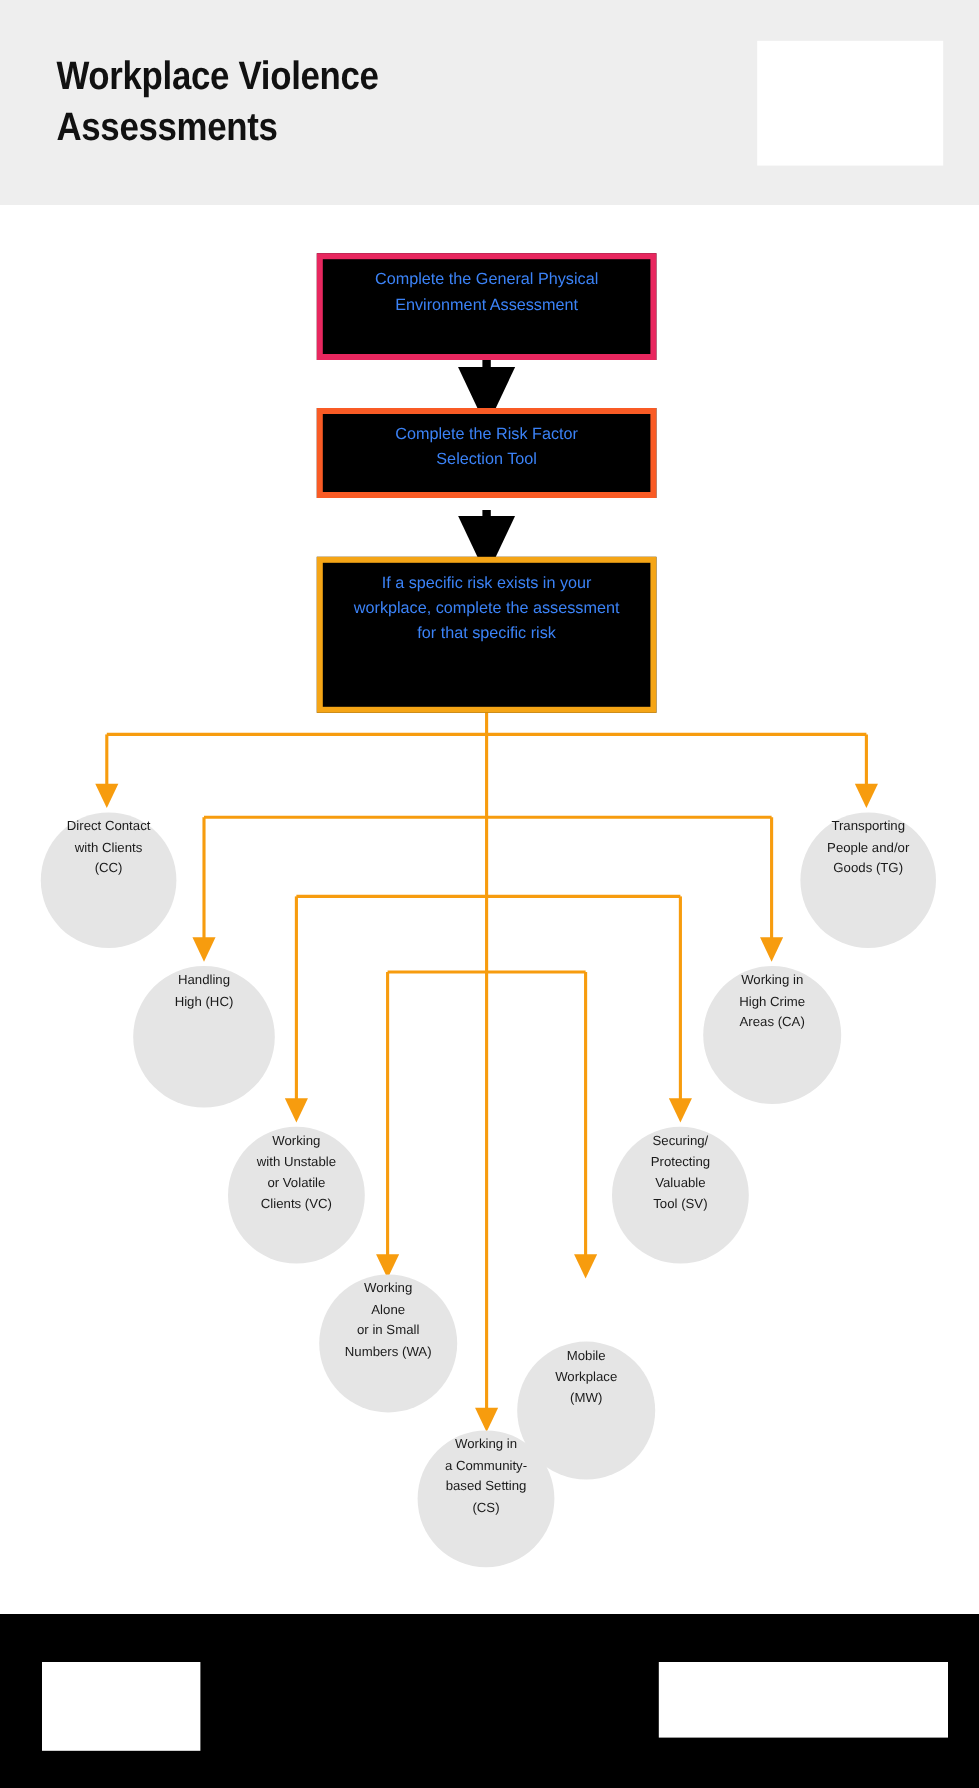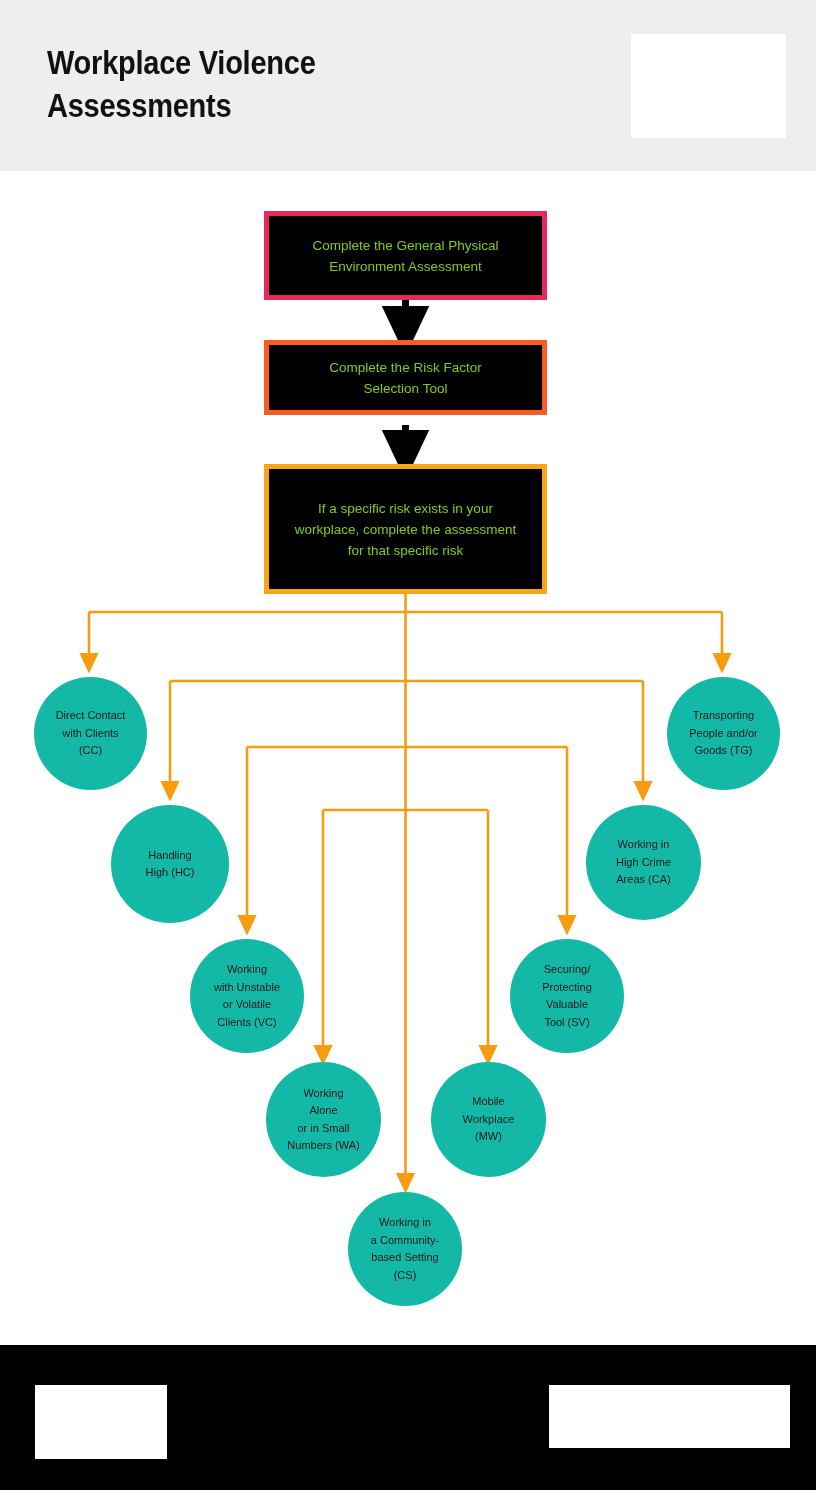--- a/index.html
+++ b/index.html
@@ -52,41 +52,39 @@
     background: #ffffff;
   }
   #flow-svg { display: block; }
 
   
   .proc-box {
     position: absolute;
     background: #000000;
     box-sizing: border-box;
     display: flex;
-    align-items: center;
     justify-content: center;
     text-align: center;
-    color: #84cc16;
+    color: #3b82f6;
     font-size: 13.5px;
     line-height: 21px;
     padding: 6px 14px;
   }
   .proc-box span { display: block; white-space: pre-line; }
 
   #box-general   { left: 264px; top: 211px; width: 283px; height: 89px; border: 5px solid #e8275f; }
   #box-riskfactor{ left: 264px; top: 340px; width: 283px; height: 75px; border: 5px solid #f95b25; }
   #box-specific  { left: 264px; top: 464px; width: 283px; height: 130px; border: 5px solid #f5a516; }
 
   
   .risk-node {
     position: absolute;
     border-radius: 50%;
-    background: #14b8a6;
+    background: #e5e5e5;
     display: flex;
-    align-items: center;
     justify-content: center;
     text-align: center;
     color: #1a1a1a;
     font-size: 11px;
     line-height: 17.5px;
     box-sizing: border-box;
     padding: 4px;
   }
   .risk-node span { display: block; white-space: pre-line; }
 
@@ -195,21 +193,21 @@
 Numbers (WA)</span>
 </div>
 
 <div class="risk-node" style="left:348px; top:1192px; width:114px; height:114px;">
   <span>Working in
 a Community-
 based Setting
 (CS)</span>
 </div>
 
-<div class="risk-node" style="left:431px; top:1062px; width:115px; height:115px;">
+<div class="risk-node" style="left:431px; top:1118px; width:115px; height:115px;">
   <span>Mobile
 Workplace
 (MW)</span>
 </div>
 
 <div class="risk-node" style="left:510px; top:939px; width:114px; height:114px;">
   <span>Securing/
 Protecting
 Valuable
 Tool (SV)</span>

